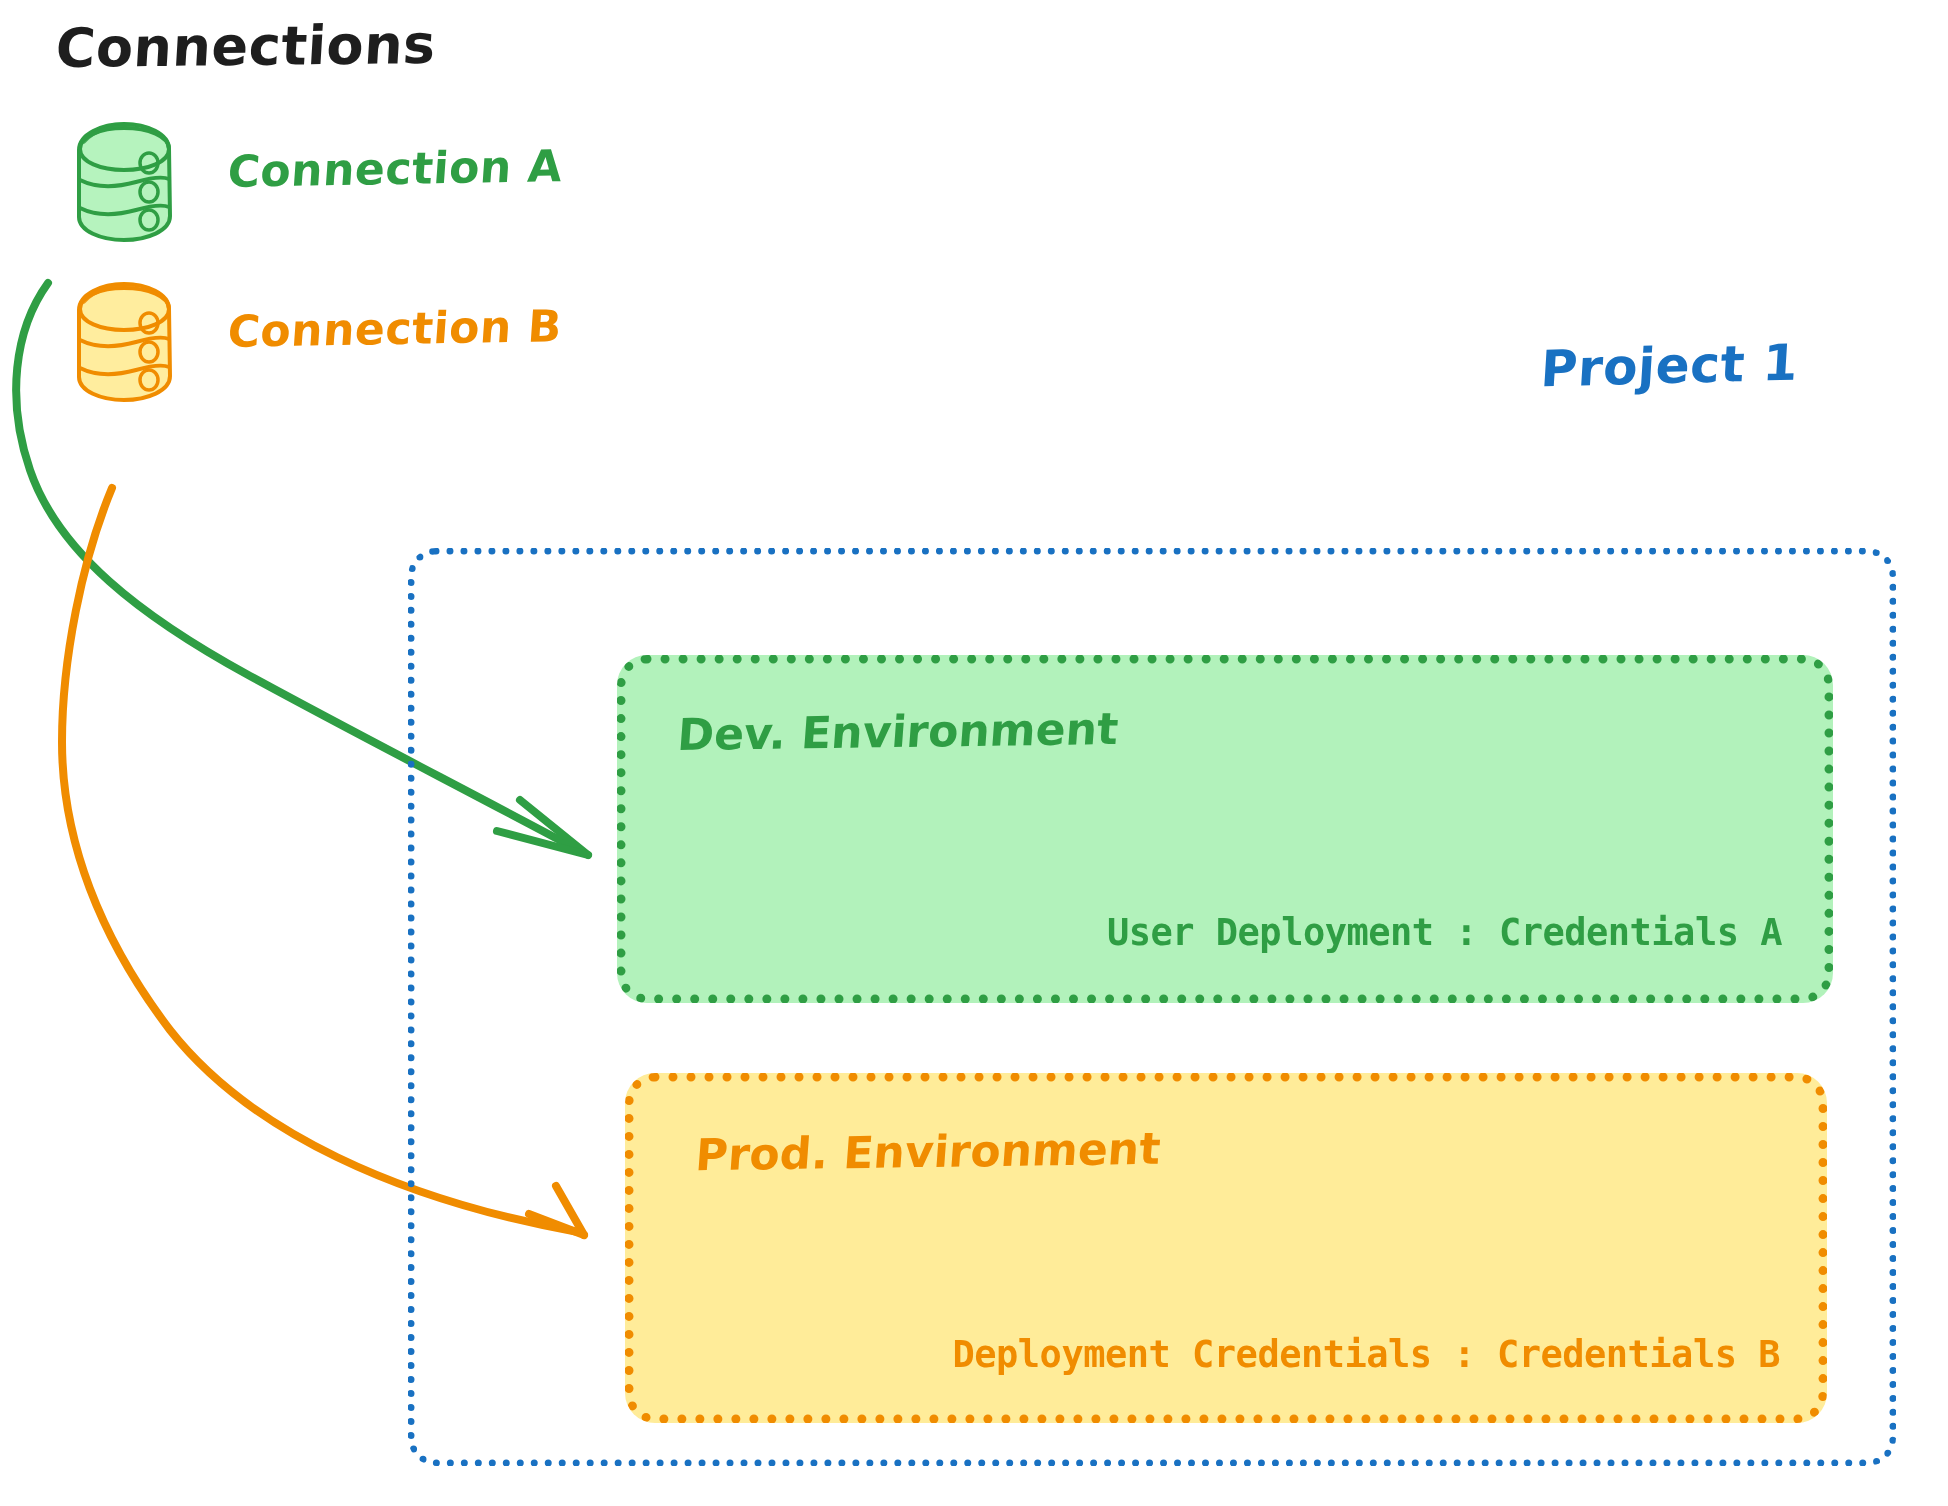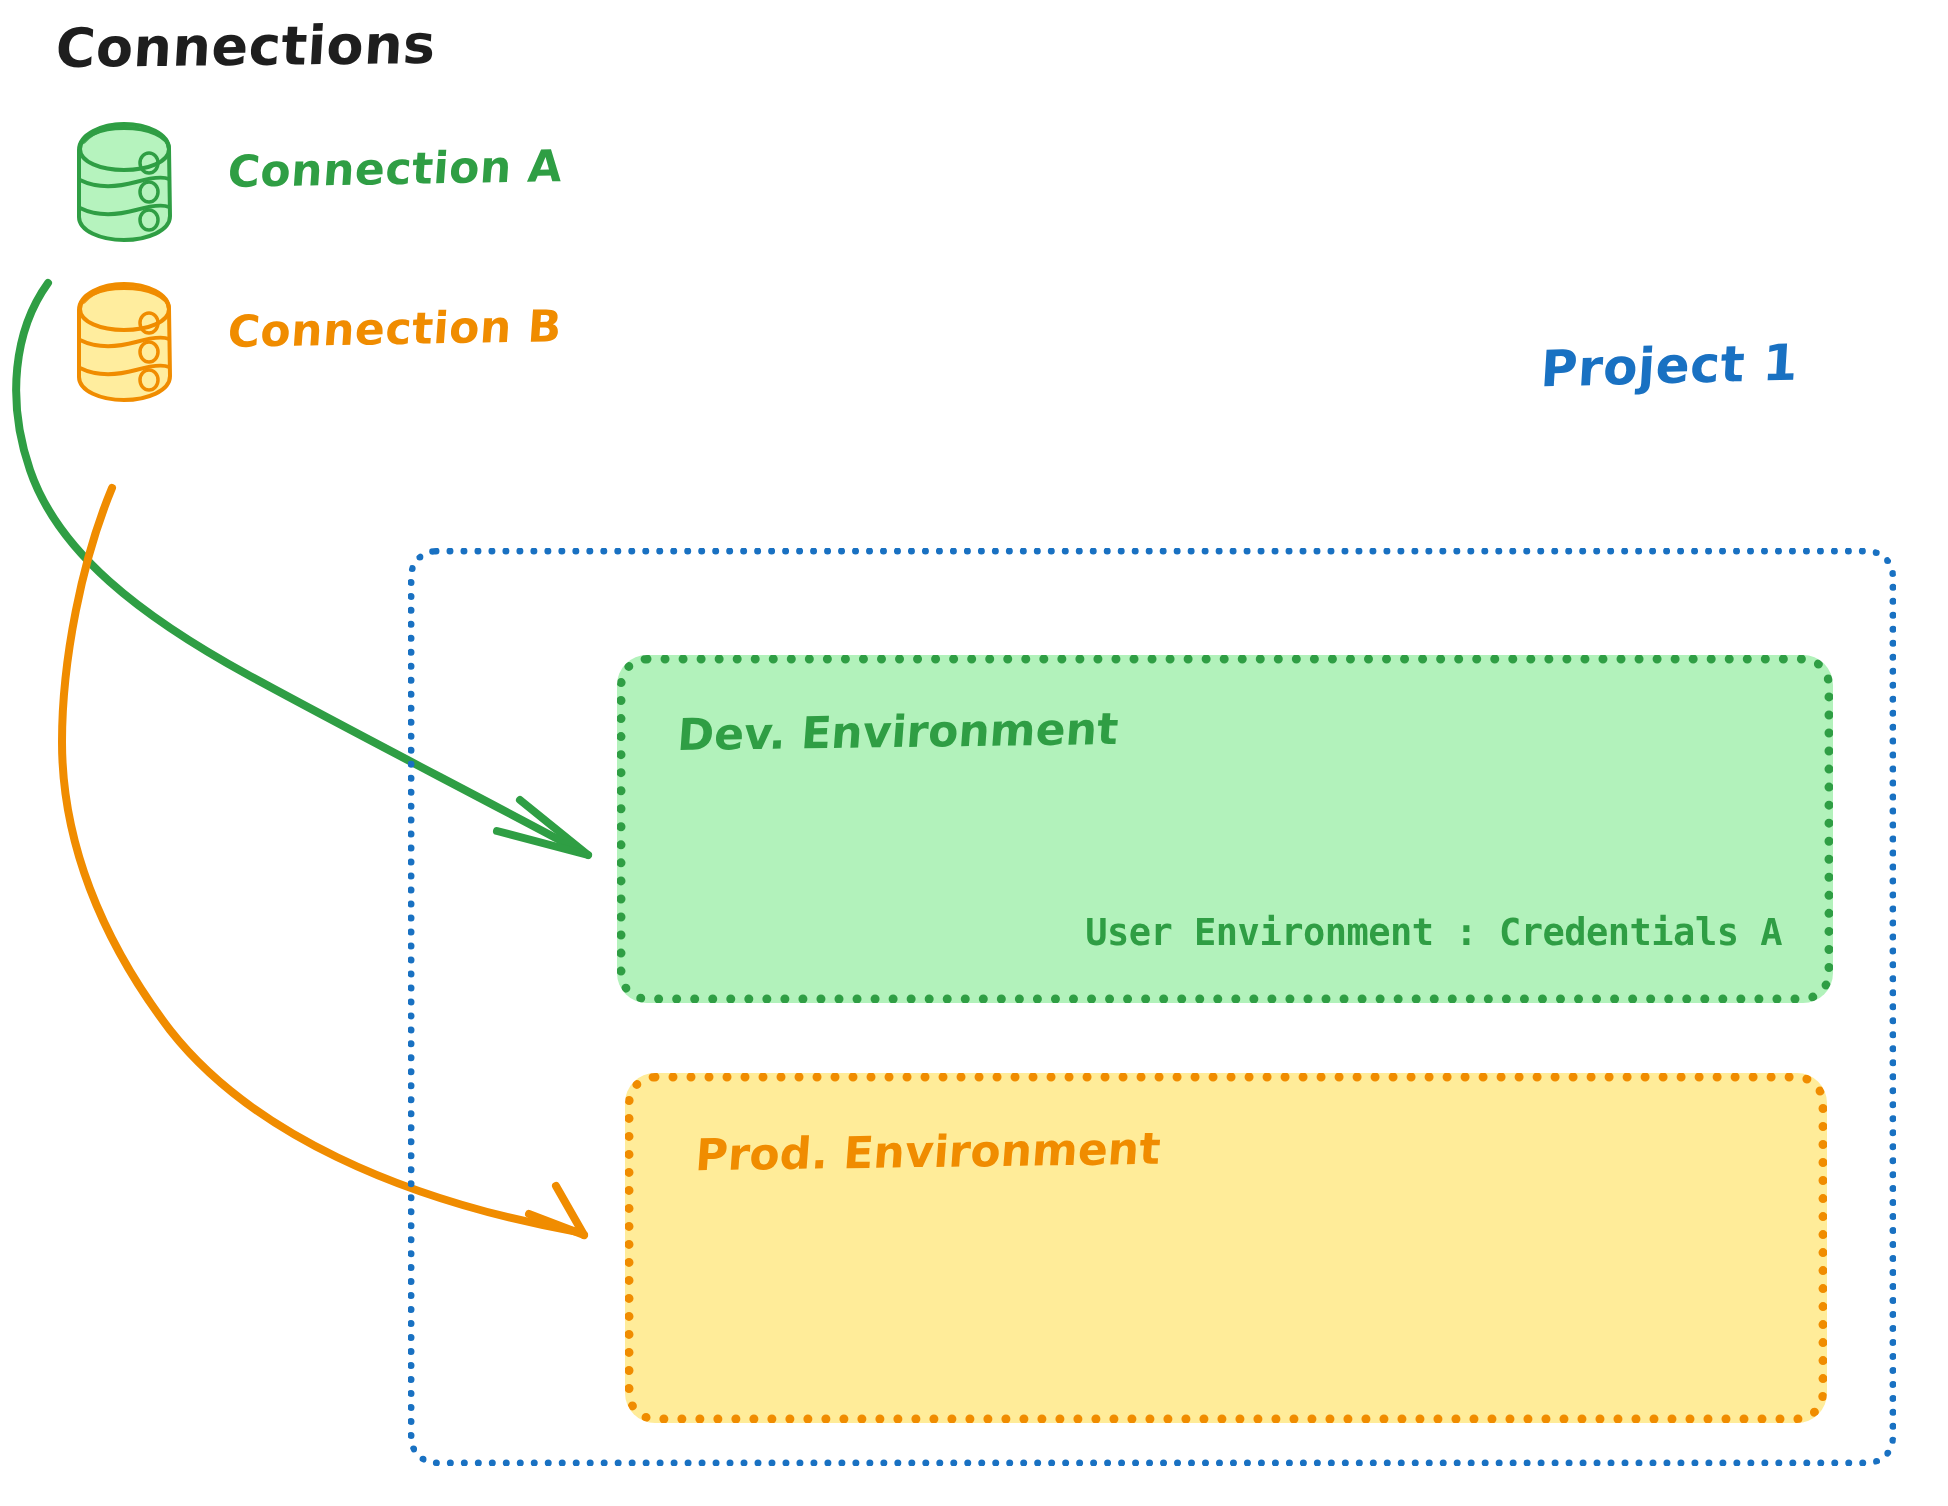--- a/index.html
+++ b/index.html
@@ -228,21 +228,22 @@
   <div class="hand" id="label-connection-a">Connection A</div>
 
   <div class="hand" id="label-connection-b">Connection B</div>
 
   <div class="hand" id="label-project-1">Project 1</div>
 
   <div id="project-box">
 
     <div class="env-box" id="dev-environment-box" style="left:202px; top:100px;">
       <div class="env-title" id="dev-environment-title">Dev. Environment</div>
-      <div class="env-credentials" id="dev-credentials">User Environment : Credentials A</div>
+      <div class="env-credentials" id="dev-credentials">User Deployment : Credentials A</div>
     </div>
 
     <div class="env-box" id="prod-environment-box" style="left:210px; top:518px;">
       <div class="env-title" id="prod-environment-title">Prod. Environment</div>
+      <div class="env-credentials" id="prod-credentials">Deployment Credentials : Credentials B</div>
     </div>
   </div>
 
 </div>
 
 </body></html>

